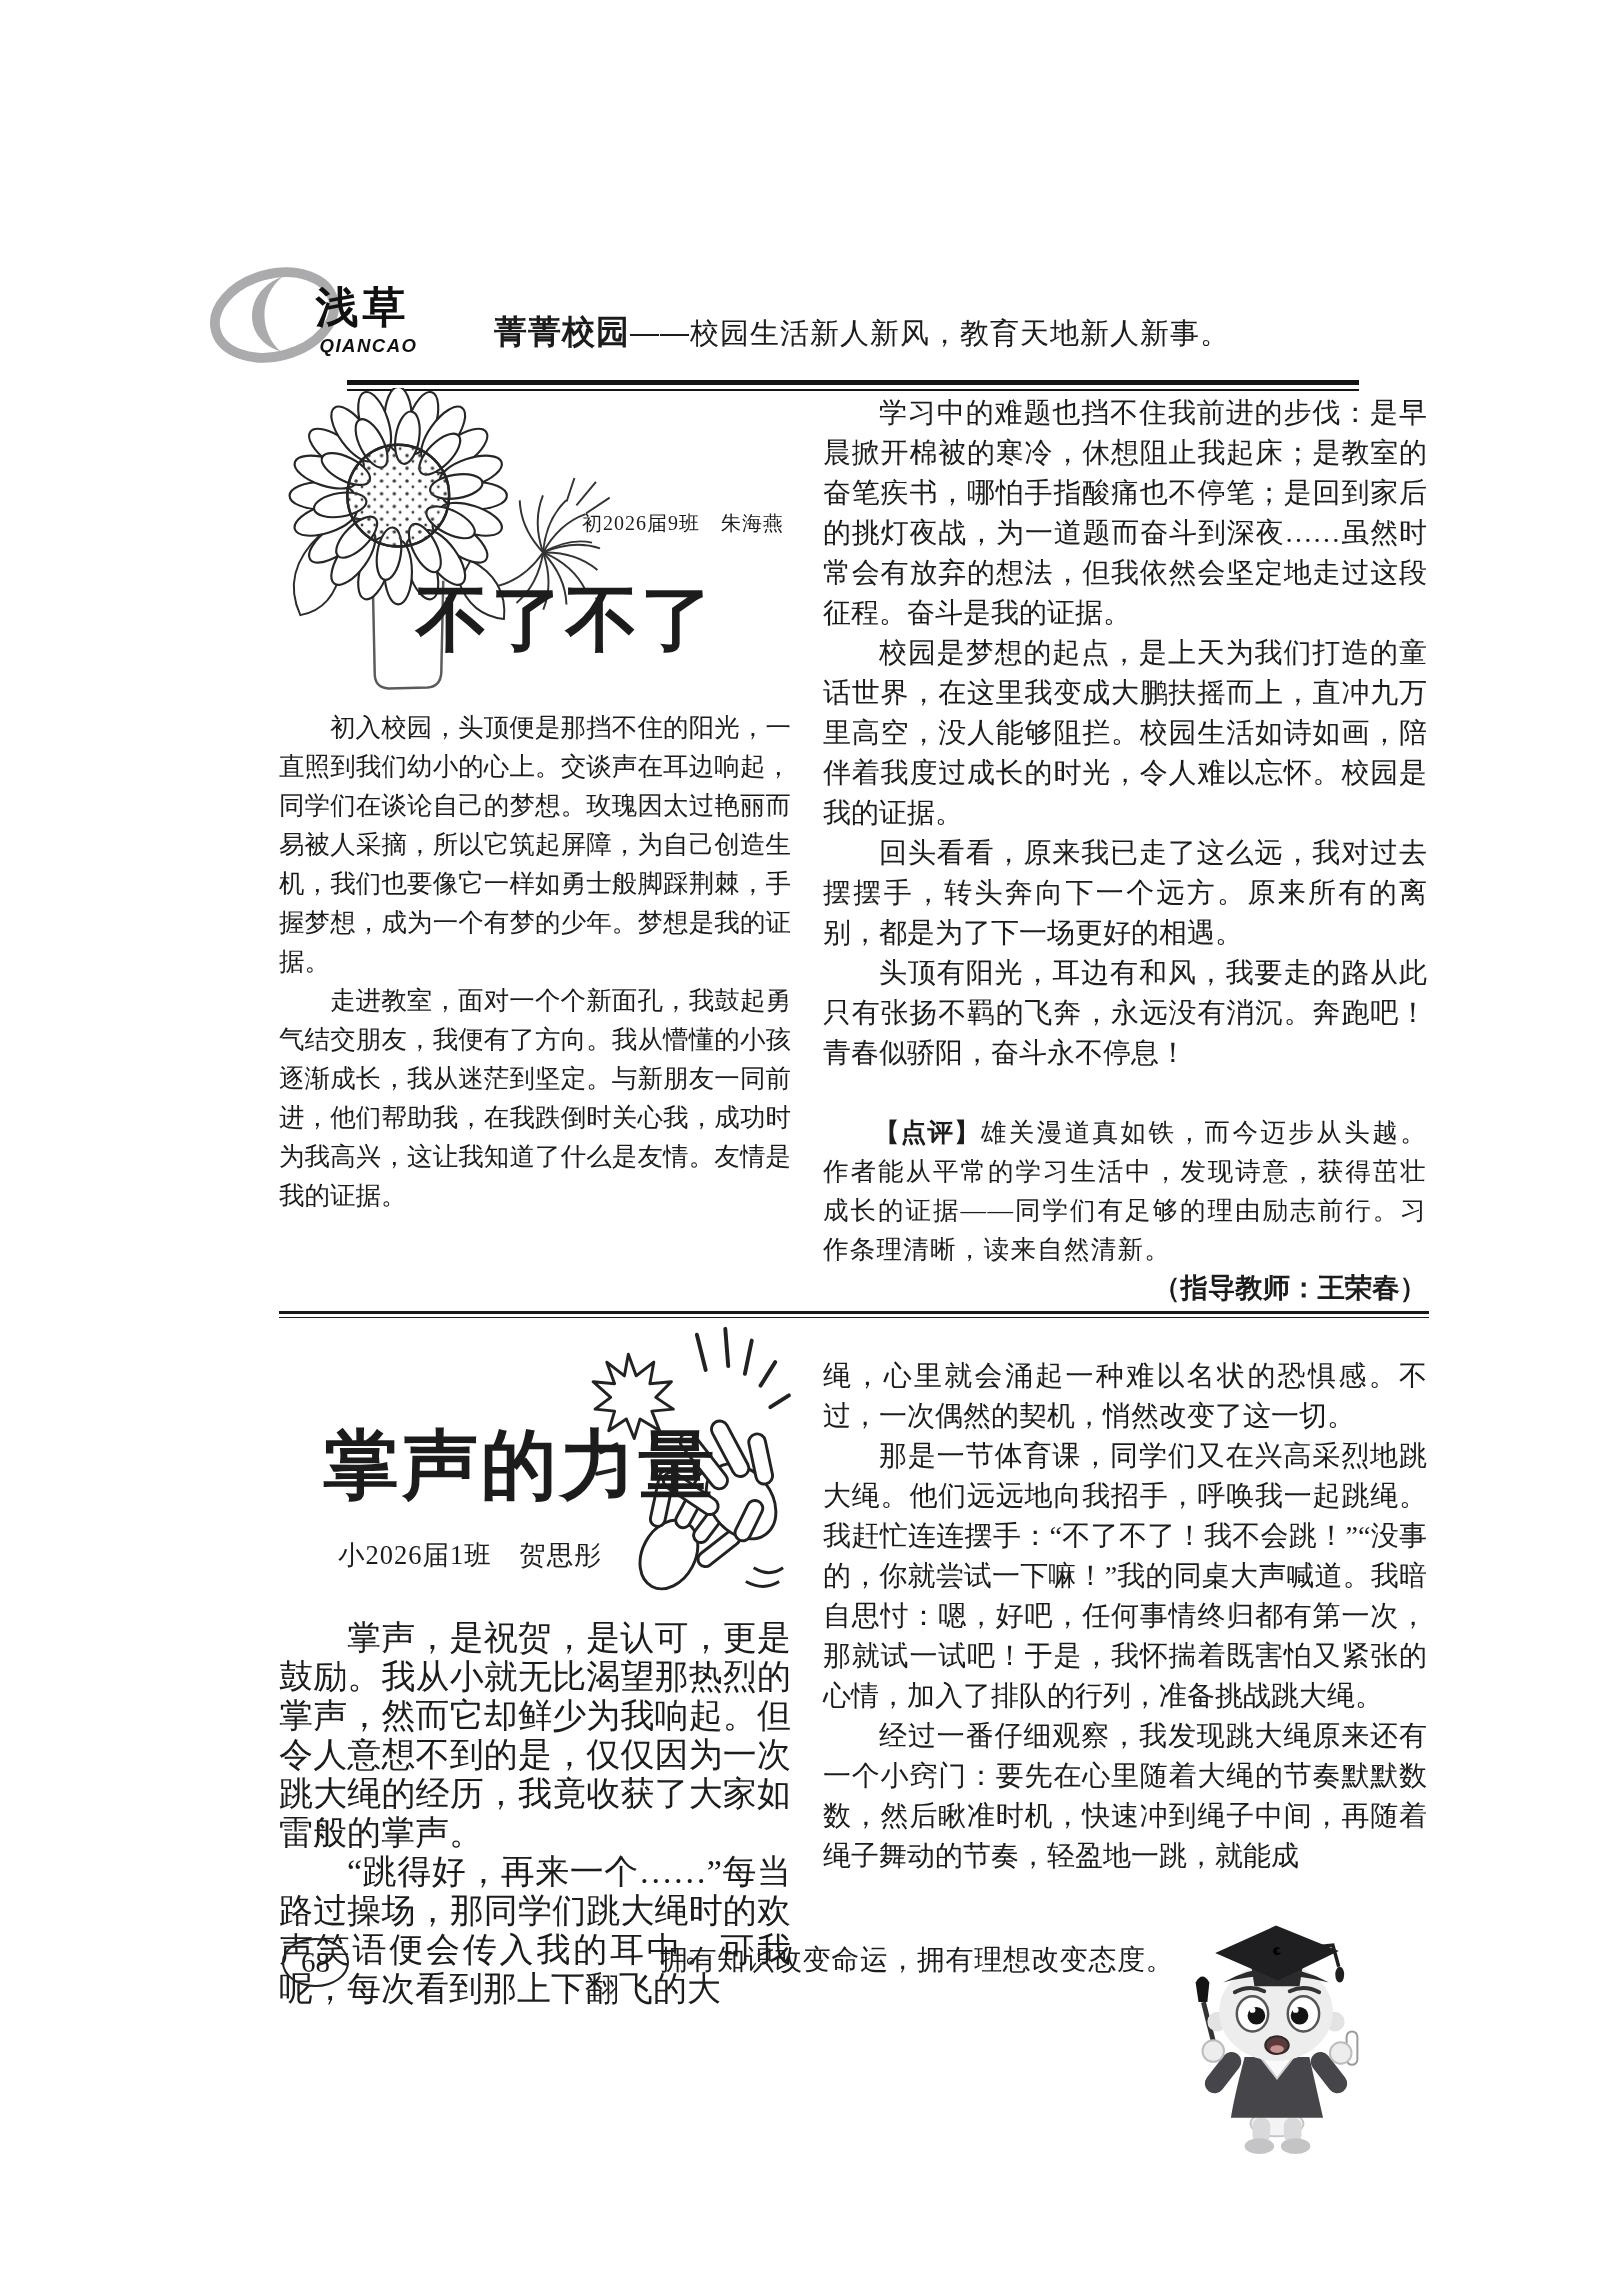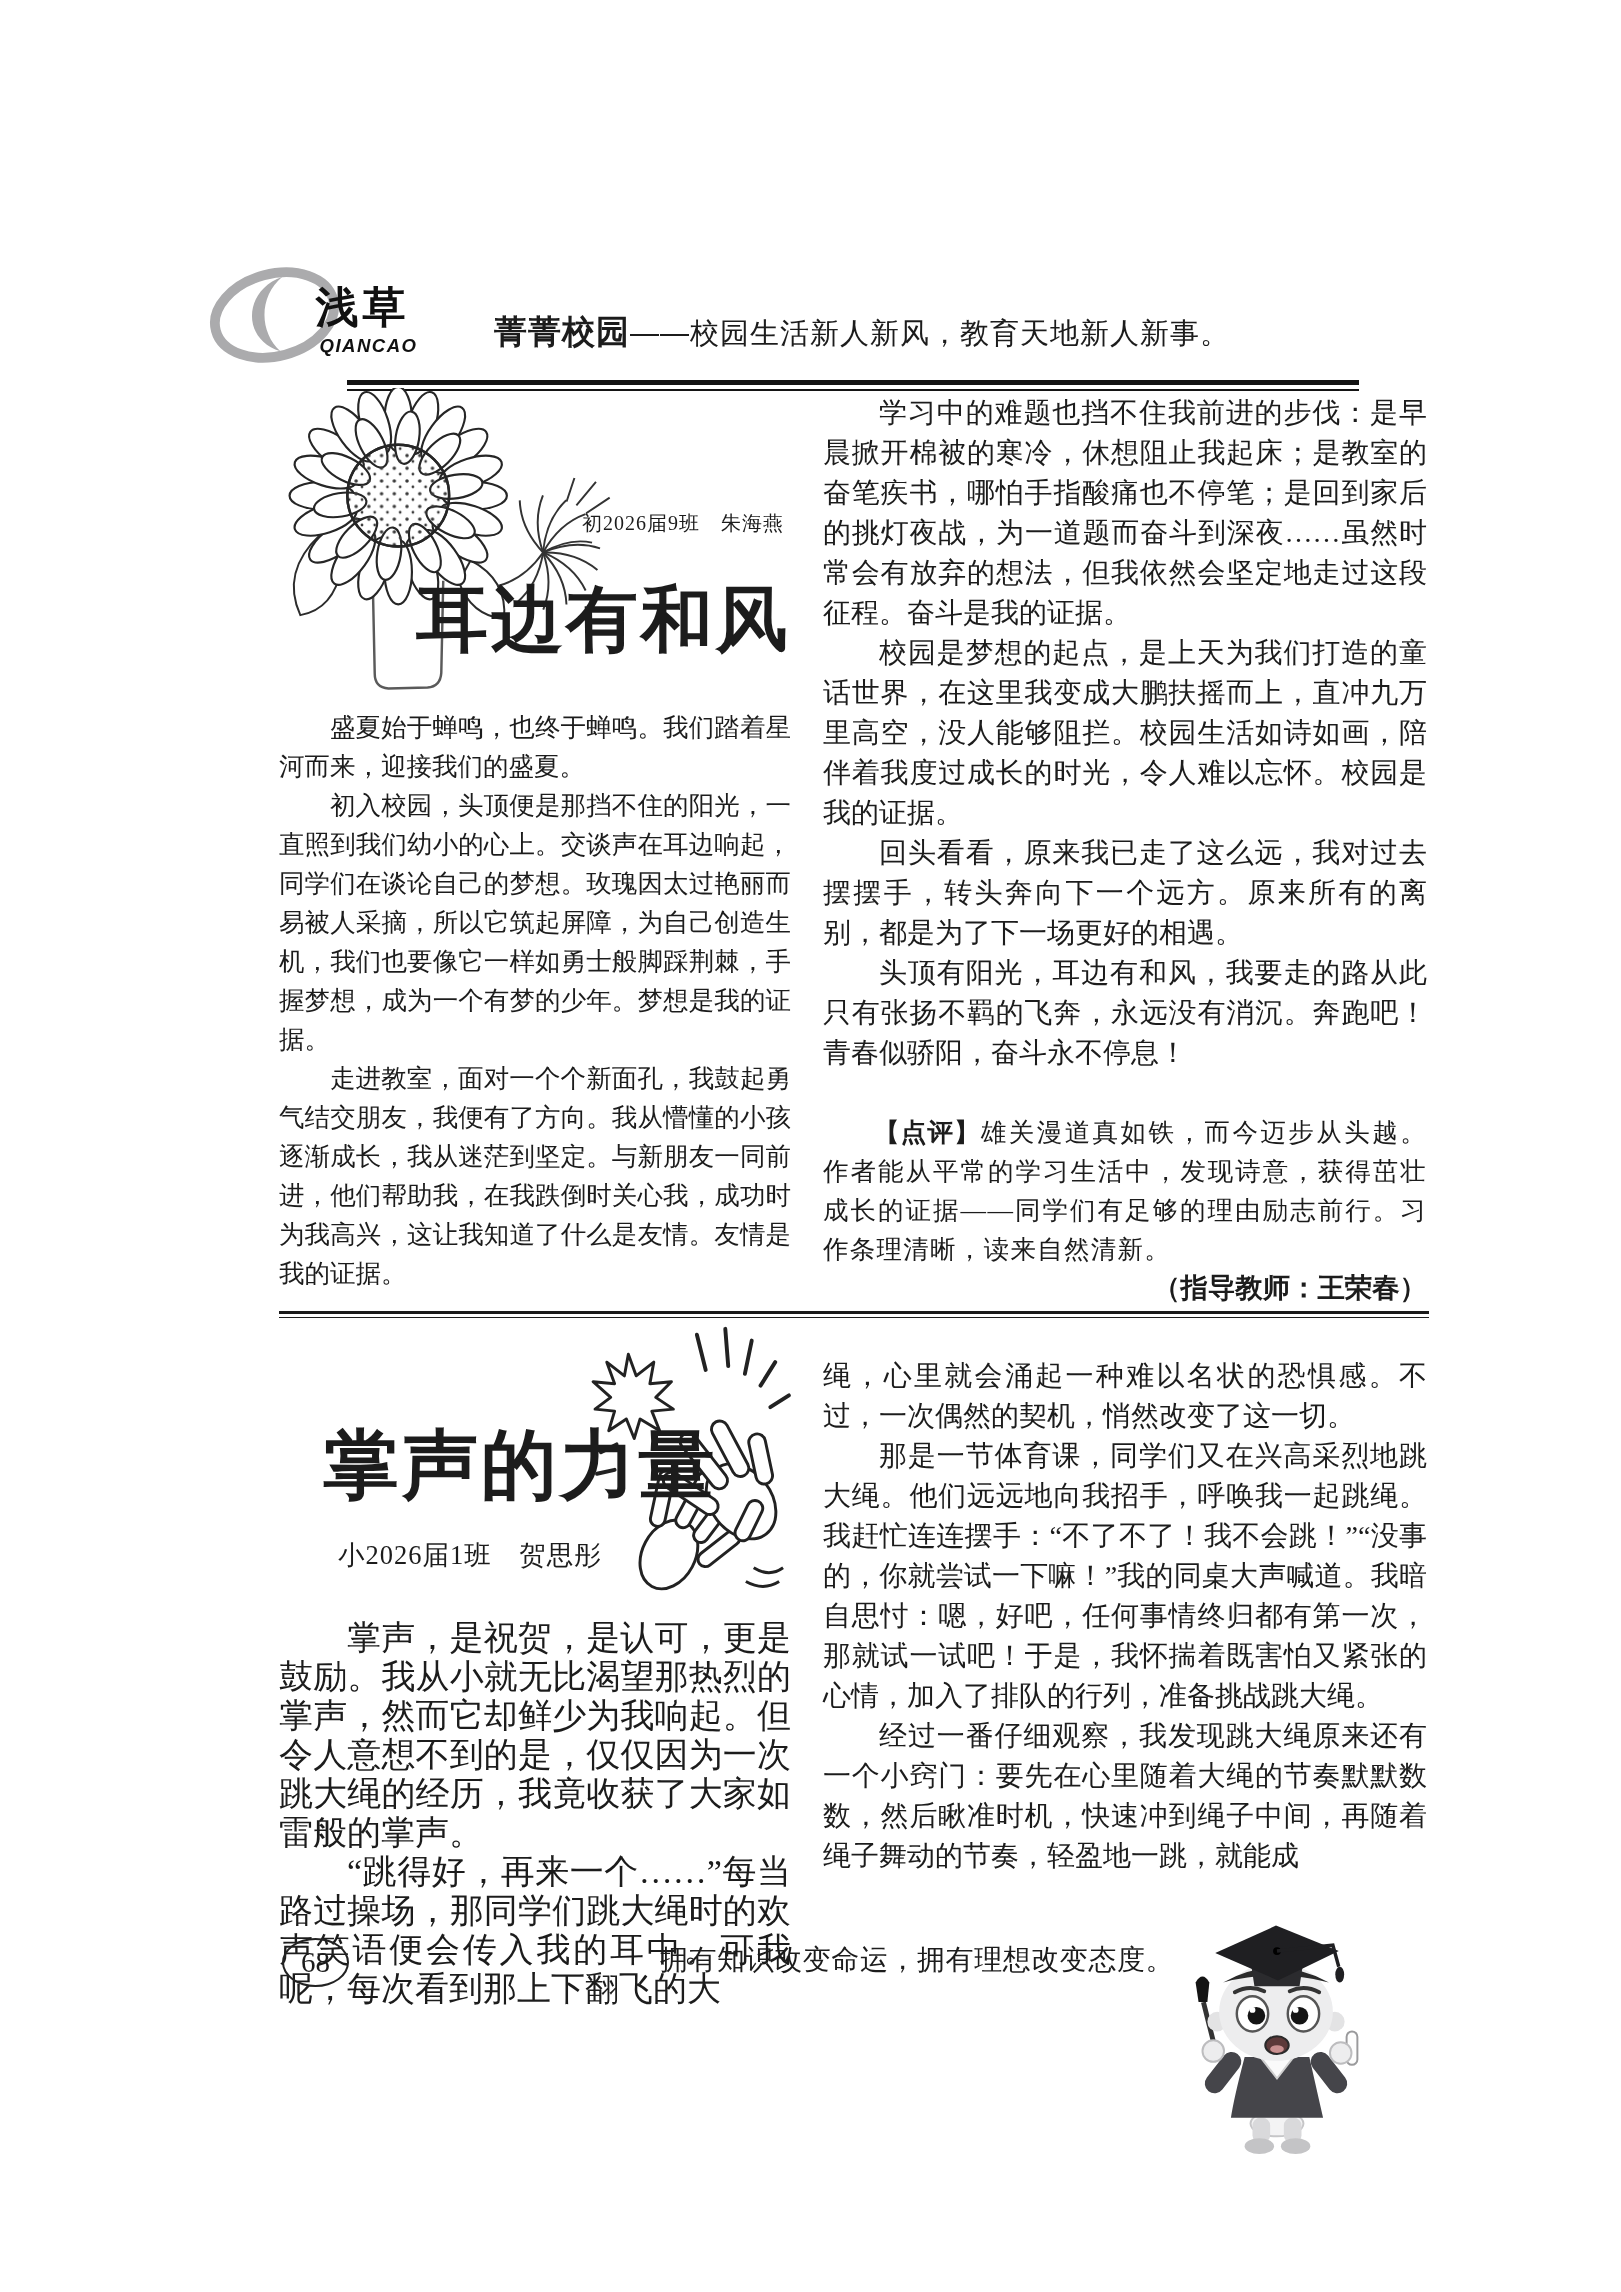--- a/index.html
+++ b/index.html
@@ -128,24 +128,23 @@
     <ellipse transform="rotate(261 138 110)" cx="138" cy="50" rx="12" ry="27"></ellipse>
     <ellipse transform="rotate(297 138 110)" cx="138" cy="50" rx="12" ry="27"></ellipse>
     <ellipse transform="rotate(333 138 110)" cx="138" cy="50" rx="12" ry="27"></ellipse>
   </g>
 
   <circle cx="138" cy="110" r="52" fill="url(#dotp)" stroke="#262626" stroke-width="2.5"></circle>
   <circle cx="138" cy="110" r="52" fill="none" stroke="#262626" stroke-width="2.5"></circle>
 </svg>
 
 <div class="abs a1-byline">初2026届9班　朱海燕</div>
-<div class="abs a1-title">耳边有和风</div>
+<div class="abs a1-title">不了不了</div>
 
 <div class="abs col a1-left">
-  <p class="indent">盛夏始于蝉鸣，也终于蝉鸣。我们踏着星河而来，迎接我们的盛夏。</p>
   <p class="indent">初入校园，头顶便是那挡不住的阳光，一直照到我们幼小的心上。交谈声在耳边响起，同学们在谈论自己的梦想。玫瑰因太过艳丽而易被人采摘，所以它筑起屏障，为自己创造生机，我们也要像它一样如勇士般脚踩荆棘，手握梦想，成为一个有梦的少年。梦想是我的证据。</p>
   <p class="indent">走进教室，面对一个个新面孔，我鼓起勇气结交朋友，我便有了方向。我从懵懂的小孩逐渐成长，我从迷茫到坚定。与新朋友一同前进，他们帮助我，在我跌倒时关心我，成功时为我高兴，这让我知道了什么是友情。友情是我的证据。</p>
 </div>
 
 <div class="abs col a1-right">
   <p class="indent">学习中的难题也挡不住我前进的步伐：是早晨掀开棉被的寒冷，休想阻止我起床；是教室的奋笔疾书，哪怕手指酸痛也不停笔；是回到家后的挑灯夜战，为一道题而奋斗到深夜……虽然时常会有放弃的想法，但我依然会坚定地走过这段征程。奋斗是我的证据。</p>
   <p class="indent">校园是梦想的起点，是上天为我们打造的童话世界，在这里我变成大鹏扶摇而上，直冲九万里高空，没人能够阻拦。校园生活如诗如画，陪伴着我度过成长的时光，令人难以忘怀。校园是我的证据。</p>
   <p class="indent">回头看看，原来我已走了这么远，我对过去摆摆手，转头奔向下一个远方。原来所有的离别，都是为了下一场更好的相遇。</p>
   <p class="indent">头顶有阳光，耳边有和风，我要走的路从此只有张扬不羁的飞奔，永远没有消沉。奔跑吧！青春似骄阳，奋斗永不停息！</p>
 </div>

